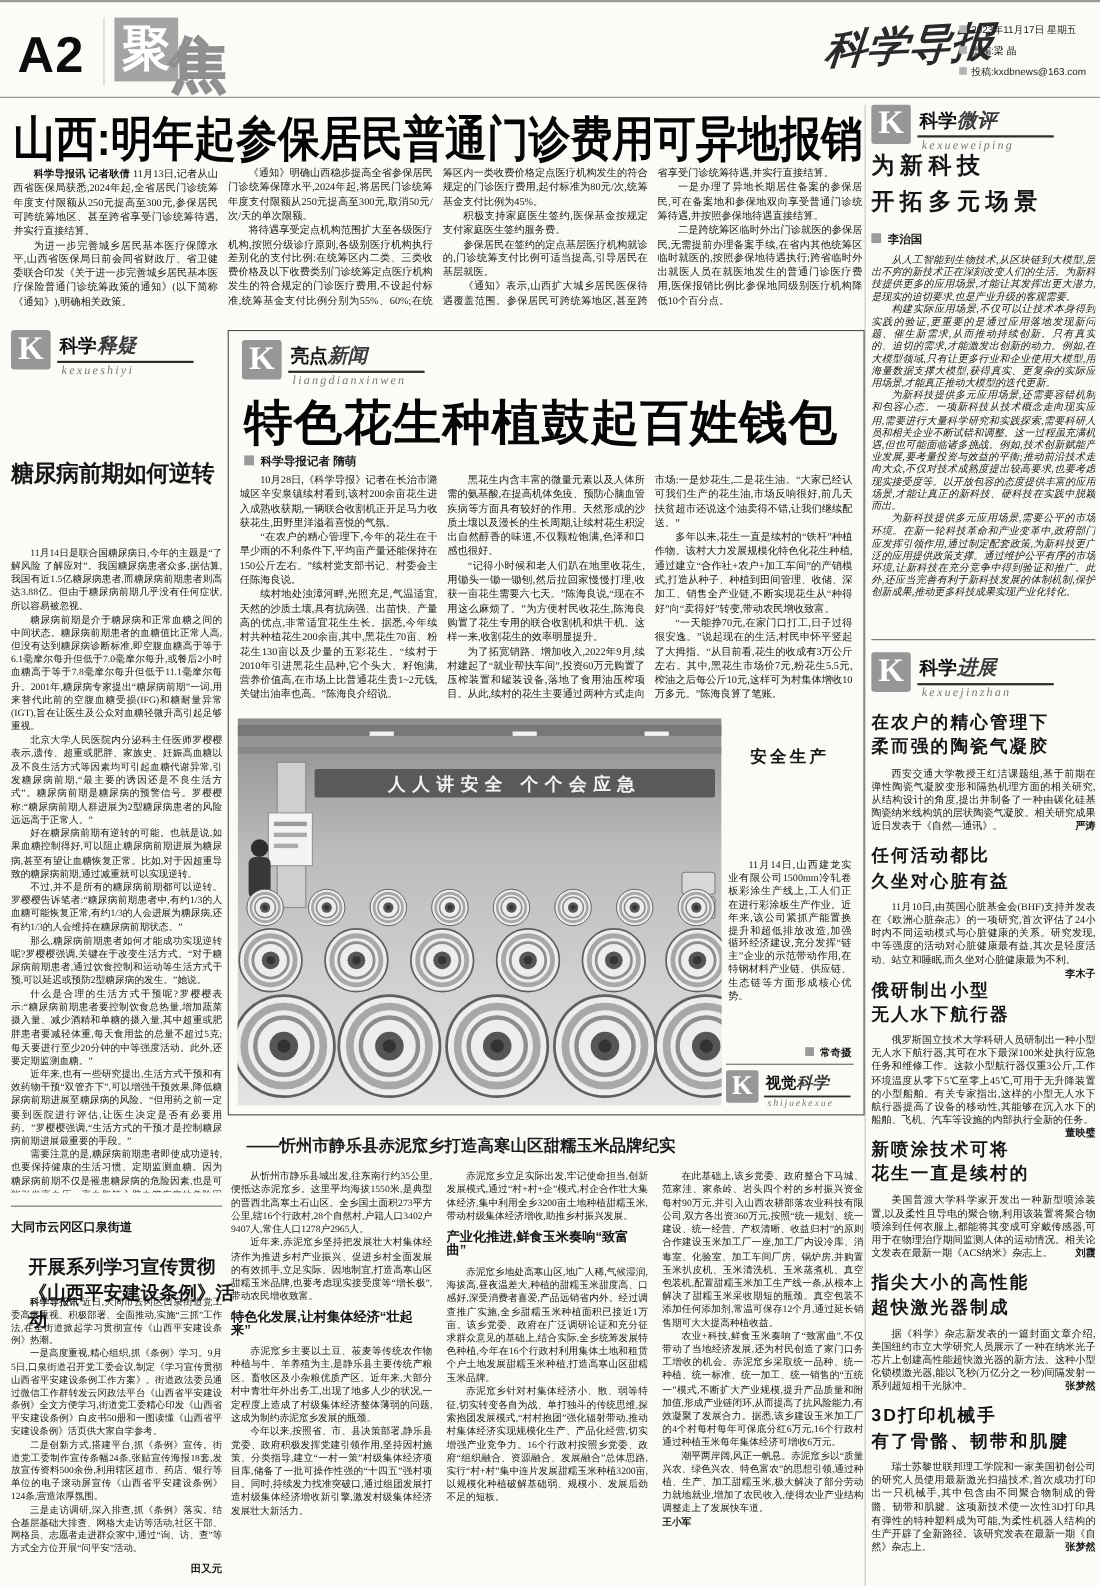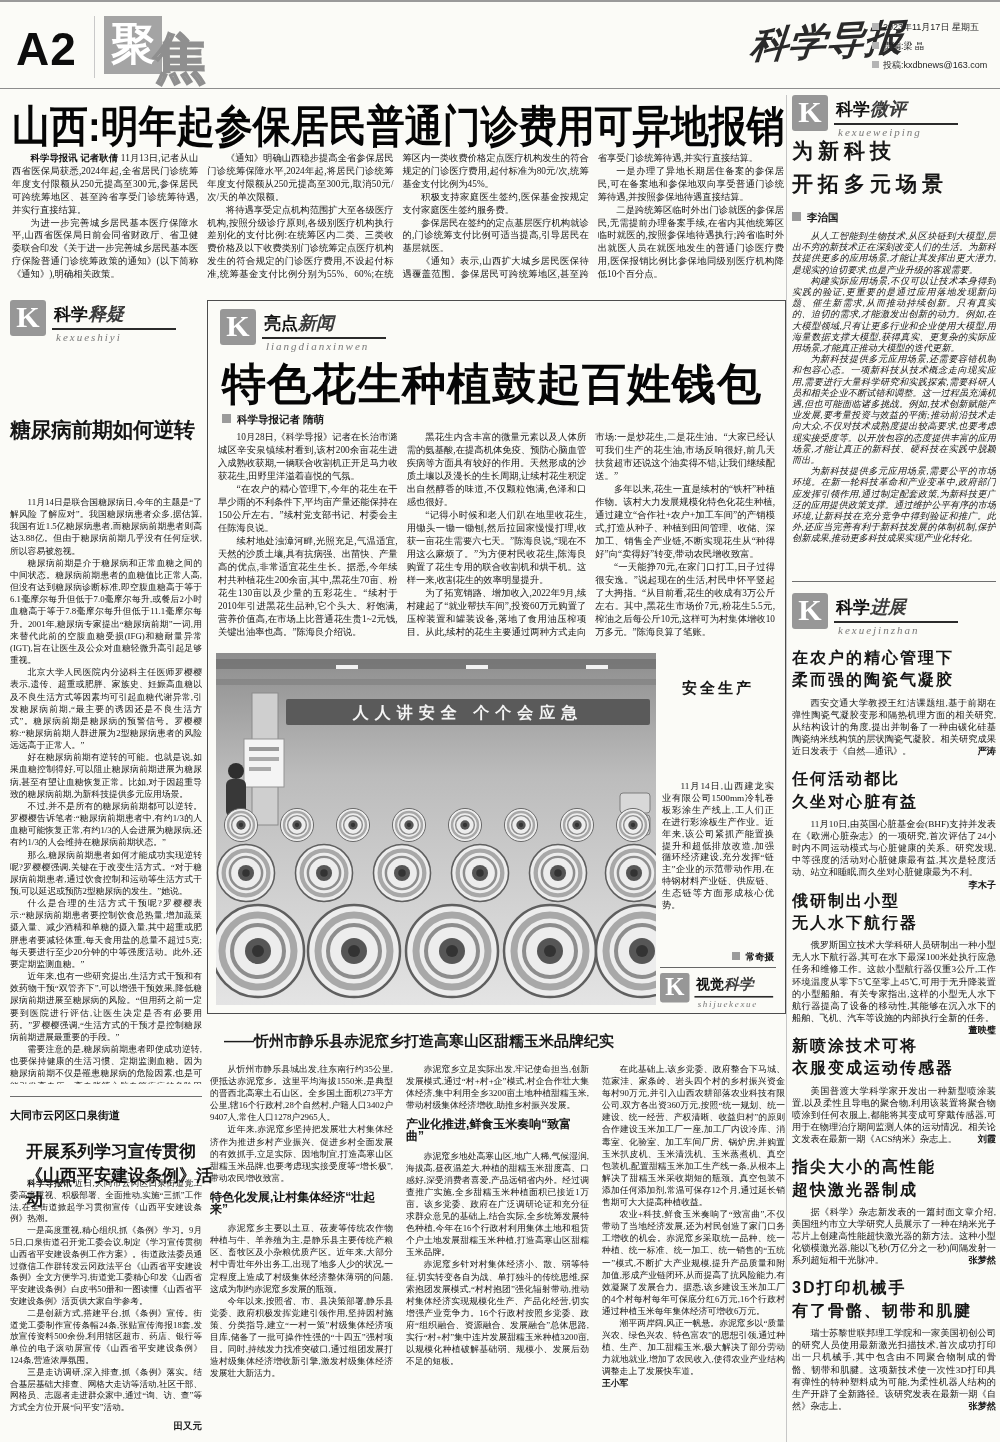--- a/index.html
+++ b/index.html
@@ -114,21 +114,21 @@
         <div class="kb-title"><span class="kb-a">科学</span><span class="kb-b">释疑</span></div>
         <div class="kb-py">kexueshiyi</div>
       </div>
     </div>
     <h2 class="abs" id="sqa-headline" style="left:0;top:116px;margin:0">糖尿病前期如何逆转</h2>
     <div class="abs flow" id="sqa-flow" style="left:0;top:196px;width:192px;height:588px">
       <div>
           <p>11月14日是联合国糖尿病日,今年的主题是“了解风险 了解应对”。我国糖尿病患者众多,据估算,我国有近1.5亿糖尿病患者,而糖尿病前期患者则高达3.88亿。但由于糖尿病前期几乎没有任何症状,所以容易被忽视。</p>
           <p>糖尿病前期是介于糖尿病和正常血糖之间的中间状态。糖尿病前期患者的血糖值比正常人高,但没有达到糖尿病诊断标准,即空腹血糖高于等于6.1毫摩尔每升但低于7.0毫摩尔每升,或餐后2小时血糖高于等于7.8毫摩尔每升但低于11.1毫摩尔每升。2001年,糖尿病专家提出“糖尿病前期”一词,用来替代此前的空腹血糖受损(IFG)和糖耐量异常(IGT),旨在让医生及公众对血糖轻微升高引起足够重视。</p>
           <p>北京大学人民医院内分泌科主任医师罗樱樱表示,遗传、超重或肥胖、家族史、妊娠高血糖以及不良生活方式等因素均可引起血糖代谢异常,引发糖尿病前期,“最主要的诱因还是不良生活方式”。糖尿病前期是糖尿病的预警信号。罗樱樱称:“糖尿病前期人群进展为2型糖尿病患者的风险远远高于正常人。”</p>
-          <p>好在糖尿病前期有逆转的可能。也就是说,如果血糖控制得好,可以阻止糖尿病前期进展为糖尿病,甚至有望让血糖恢复正常。比如,对于因超重导致的糖尿病前期,为新科技提供多元应用场景。</p>
+          <p>好在糖尿病前期有逆转的可能。也就是说,如果血糖控制得好,可以阻止糖尿病前期进展为糖尿病,甚至有望让血糖恢复正常。比如,对于因超重导致的糖尿病前期,通过减重就可以实现逆转。</p>
           <p>不过,并不是所有的糖尿病前期都可以逆转。罗樱樱告诉笔者:“糖尿病前期患者中,有约1/3的人血糖可能恢复正常,有约1/3的人会进展为糖尿病,还有约1/3的人会维持在糖尿病前期状态。”</p>
           <p>那么,糖尿病前期患者如何才能成功实现逆转呢?罗樱樱强调,关键在于改变生活方式。“对于糖尿病前期患者,通过饮食控制和运动等生活方式干预,可以延迟或预防2型糖尿病的发生。”她说。</p>
           <p>什么是合理的生活方式干预呢?罗樱樱表示:“糖尿病前期患者要控制饮食总热量,增加蔬菜摄入量、减少酒精和单糖的摄入量,其中超重或肥胖患者要减轻体重,每天食用盐的总量不超过5克;每天要进行至少20分钟的中等强度活动。此外,还要定期监测血糖。”</p>
           <p>近年来,也有一些研究提出,生活方式干预和有效药物干预“双管齐下”,可以增强干预效果,降低糖尿病前期进展至糖尿病的风险。“但用药之前一定要到医院进行评估,让医生决定是否有必要用药。”罗樱樱强调,“生活方式的干预才是控制糖尿病前期进展最重要的手段。”</p>
           <p>需要注意的是,糖尿病前期患者即使成功逆转,也要保持健康的生活习惯、定期监测血糖。因为糖尿病前期不仅是罹患糖尿病的危险因素,也是可能引发高血压、高血脂等心脑血管疾病的危险因素。</p>
         </div>
 
     </div>
   </div>
 
@@ -338,21 +338,21 @@
 久坐对心脏有益</h3>
         <p class="prog-body"><span>11月10日,由英国心脏基金会(BHF)支持并发表在《欧洲心脏杂志》的一项研究,首次评估了24小时内不同运动模式与心脏健康的关系。研究发现,中等强度的活动对心脏健康最有益,其次是轻度活动、站立和睡眠,而久坐对心脏健康最为不利。</span><span class="prog-au">李木子</span></p>
       </div>
       <div class="prog-item">
         <h3 class="prog-title">俄研制出小型
 无人水下航行器</h3>
         <p class="prog-body"><span>俄罗斯国立技术大学科研人员研制出一种小型无人水下航行器,其可在水下最深100米处执行应急任务和维修工作。这款小型航行器仅重3公斤,工作环境温度从零下5℃至零上45℃,可用于无升降装置的小型船舶。有关专家指出,这样的小型无人水下航行器提高了设备的移动性,其能够在沉入水下的船舶、飞机、汽车等设施的内部执行全新的任务。</span><span class="prog-au">董映璧</span></p>
       </div>
       <div class="prog-item">
         <h3 class="prog-title">新喷涂技术可将
-衣服变成运动传感器</h3>
+花生一直是续村的</h3>
         <p class="prog-body"><span>美国普渡大学科学家开发出一种新型喷涂装置,以及柔性且导电的聚合物,利用该装置将聚合物喷涂到任何衣服上,都能将其变成可穿戴传感器,可用于在物理治疗期间监测人体的运动情况。相关论文发表在最新一期《ACS纳米》杂志上。</span><span class="prog-au">刘霞</span></p>
       </div>
       <div class="prog-item">
         <h3 class="prog-title">指尖大小的高性能
 超快激光器制成</h3>
         <p class="prog-body"><span>据《科学》杂志新发表的一篇封面文章介绍,美国纽约市立大学研究人员展示了一种在纳米光子芯片上创建高性能超快激光器的新方法。这种小型化锁模激光器,能以飞秒(万亿分之一秒)间隔发射一系列超短相干光脉冲。</span><span class="prog-au">张梦然</span></p>
       </div>
       <div class="prog-item">
         <h3 class="prog-title">3D打印机械手
 有了骨骼、韧带和肌腱</h3>

